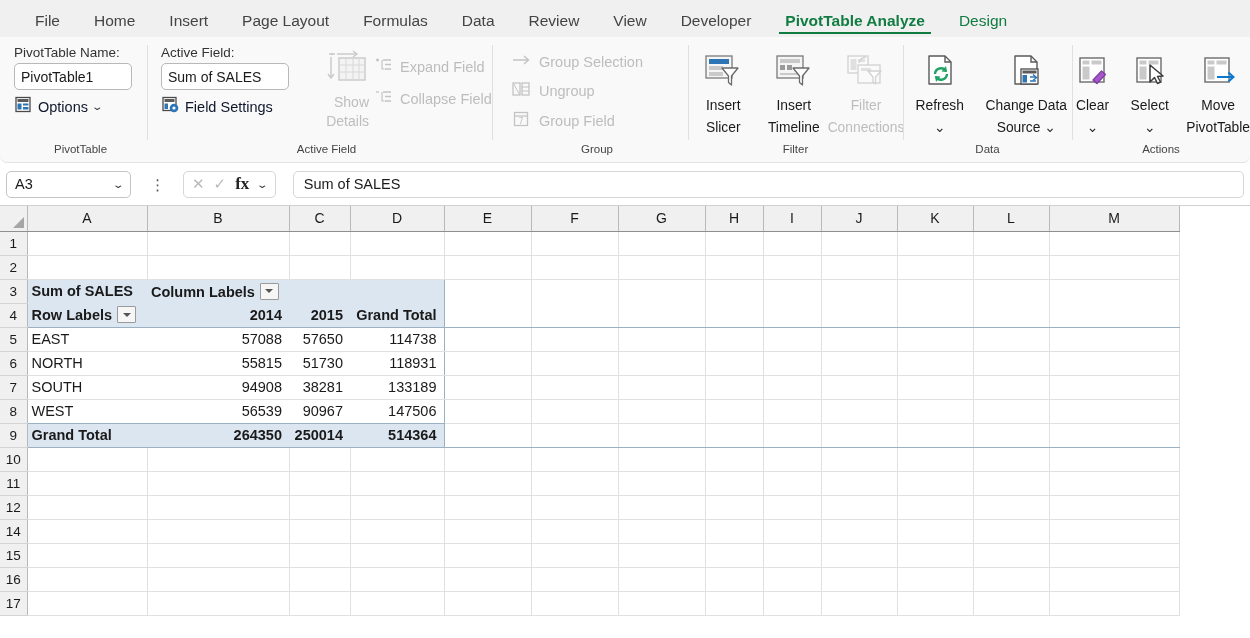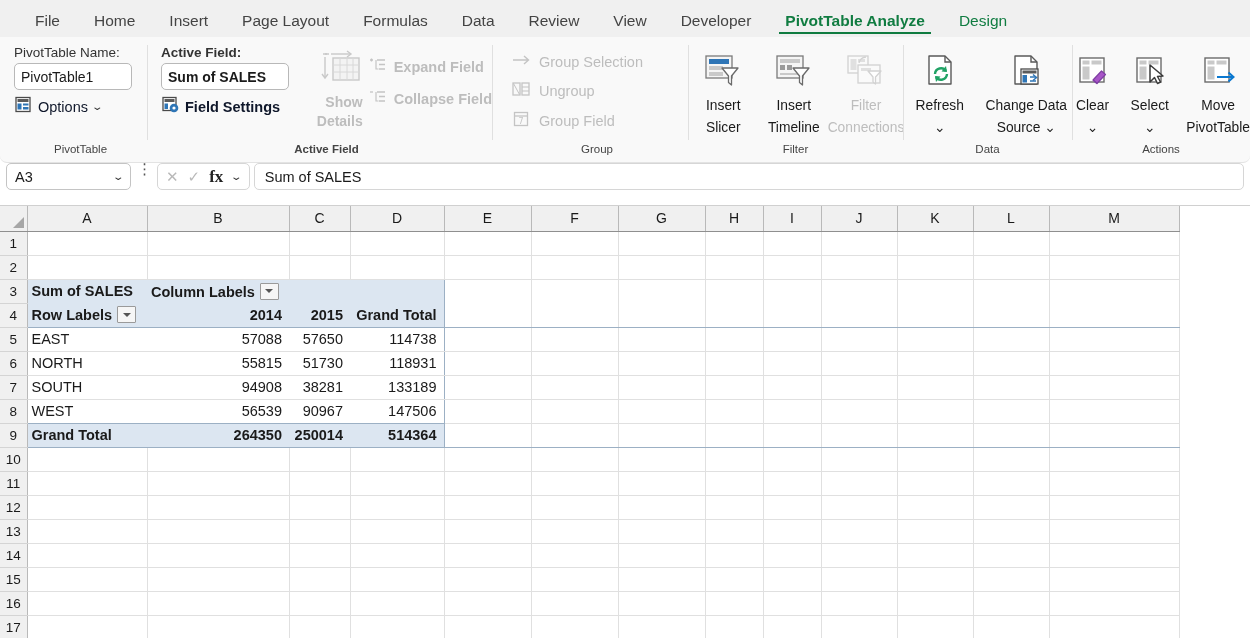--- a/index.html
+++ b/index.html
@@ -90,21 +90,21 @@
   }
   .optrow { display: flex; align-items: center; gap: 5px; }
   .optlabel { font-size: 14.5px; color: #0f172a; }
   .caret {
     font-size: 10px; color: #333;
     transform: scaleX(1.5);
     display: inline-block;
   }
 
   
-  .g-af { width: 345px; padding-left: 14px; font-weight: bold; }
+  .g-af { width: 345px; padding-left: 14px; }
   .g-af .rgroup-body { align-items: flex-start; }
   .af-left { display: flex; flex-direction: column; align-items: flex-start; }
   .af-tb { width: 128px; }
   .showdetails {
     width: 72px;
     display: flex; flex-direction: column; align-items: flex-end;
     margin-left: 8px; margin-top: 2px;
     color: #bdbdbd;
   }
   .sd-label { font-size: 14px; text-align: center; line-height: 19px; color: #bdbdbd; }
@@ -141,24 +141,24 @@
   }
   .bigbtn.disabled .biglabel { color: #bdbdbd; }
   .bigbtn .iconbox { height: 44px; display: flex; align-items: center; justify-content: center; }
   .bigbtn.wide { width: 92px; }
 
   
   .fbar {
     height: 43px;
     background: #ffffff;
     display: flex;
-    align-items: flex-start;
+    align-items: center;
     padding: 0 6px;
     border-bottom: 1px solid #d0d0d0;
-    gap: 4px;
+    gap: 17px;
   }
   .namebox {
     width: 125px; height: 27px;
     border: 1px solid #c4c4c4;
     border-radius: 5px;
     display: flex; align-items: center;
     padding: 0 8px;
     font-size: 14.5px; color: #1a1a1a;
     justify-content: space-between;
     background: #fff;
@@ -785,36 +785,20 @@
           <td class="cell"></td>
           <td class="cell"></td>
           <td class="cell"></td>
           <td class="cell"></td>
           <td class="cell"></td>
           <td class="cell"></td>
           <td class="cell"></td>
           <td class="cell"></td>
         </tr>
     <tr>
-          <td class="rowhdr">13</td>
-          <td class="cell"></td>
-          <td class="cell"></td>
-          <td class="cell"></td>
-          <td class="cell"></td>
-          <td class="cell"></td>
-          <td class="cell"></td>
-          <td class="cell"></td>
-          <td class="cell"></td>
-          <td class="cell"></td>
-          <td class="cell"></td>
-          <td class="cell"></td>
-          <td class="cell"></td>
-          <td class="cell"></td>
-        </tr>
-    <tr>
           <td class="rowhdr">14</td>
           <td class="cell"></td>
           <td class="cell"></td>
           <td class="cell"></td>
           <td class="cell"></td>
           <td class="cell"></td>
           <td class="cell"></td>
           <td class="cell"></td>
           <td class="cell"></td>
           <td class="cell"></td>

